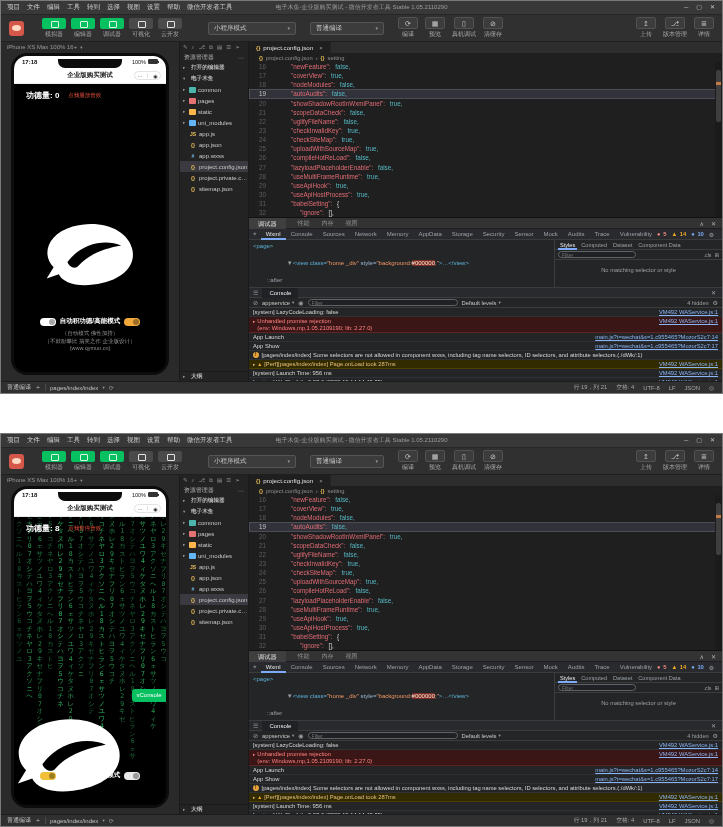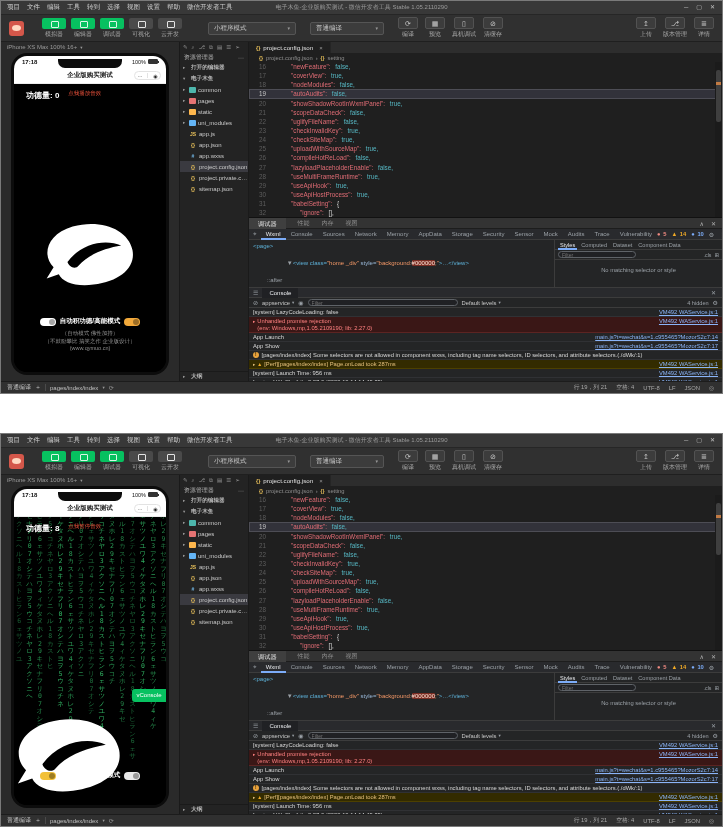--- a/index.html
+++ b/index.html
@@ -48,21 +48,21 @@
   .p-batt-zone{margin-left:auto;display:flex;align-items:center;gap:2px;}
   .p-batt-label{font-size:5.5px;color:#111;}
   .batt{width:10px;height:5px;border:1px solid #333;border-radius:1px;position:relative;background:#333;}
   .batt:after{content:"";position:absolute;right:-2px;top:1px;width:1px;height:2px;background:#333;}
   .p-nav{height:17px;background:#fff;border-bottom:1px solid #ececec;display:flex;align-items:center;justify-content:center;position:relative;flex:none;}
   .p-title{font-size:6.5px;font-weight:bold;color:#1a1a1a;}
   .capsule{position:absolute;right:5px;top:4px;width:27px;height:9px;border:1px solid #e3e3e3;border-radius:5px;background:#fff;display:flex;align-items:center;justify-content:space-around;}
   .capsule span{font-size:5px;color:#222;line-height:8px;}
   .cap-sep{width:1px;height:5px;background:#e3e3e3;}
   .p-body{flex:1;background:#000;position:relative;overflow:hidden;}
-  .merit-row{position:relative;z-index:3;padding:6px 0 0 12px;display:flex;align-items:flex-start;gap:9px;}
+  .merit-row{position:relative;z-index:3;padding:6px 0 0 12px;display:flex;align-items:center;gap:9px;}
   .merit{font-size:8px;font-weight:bold;color:#fff;}
   .sound-link{font-size:5.5px;color:#e8503a;}
   .fish-center{display:block;margin:116px auto 0;width:106px;height:78px;}
   .toggle-row{display:flex;align-items:center;justify-content:center;gap:4px;margin-top:22px;}
   .pill{width:16px;height:8px;border-radius:4px;position:relative;flex:none;}
   .pill:after{content:"";position:absolute;right:1px;top:1px;width:6px;height:6px;border-radius:50%;background:rgba(0,0,0,.35);}
   .toggle-label{font-size:6.5px;font-weight:bold;color:#fff;}
   .notes{margin-top:4px;text-align:center;}
   .note-line{font-size:5.5px;color:#8f8f8f;line-height:7.5px;}
   

